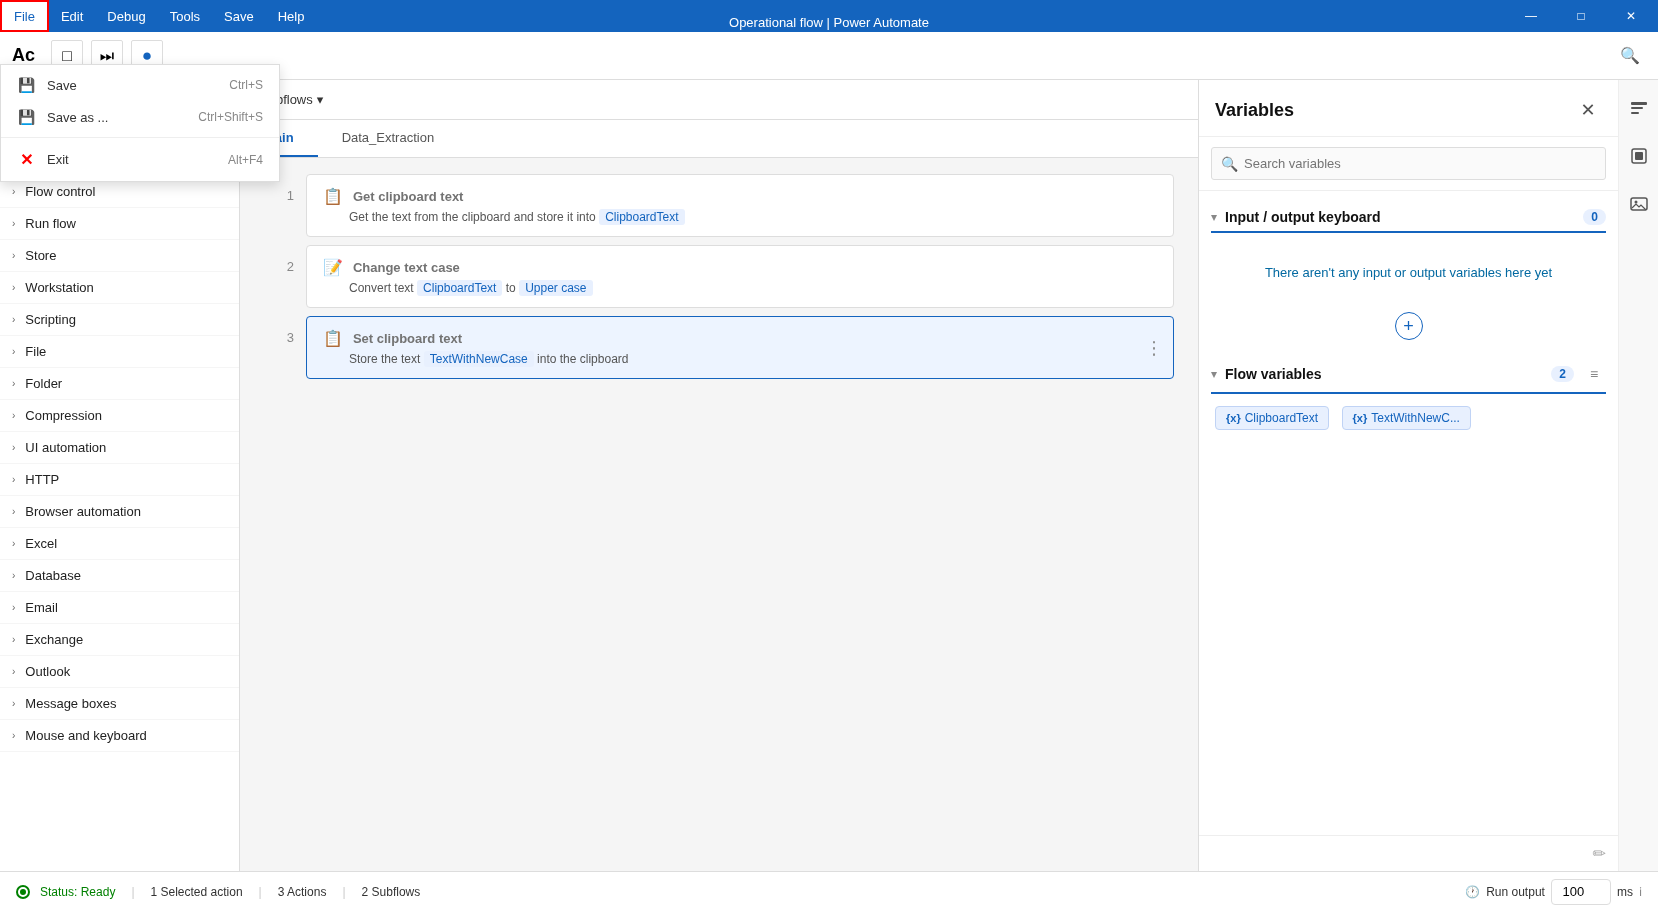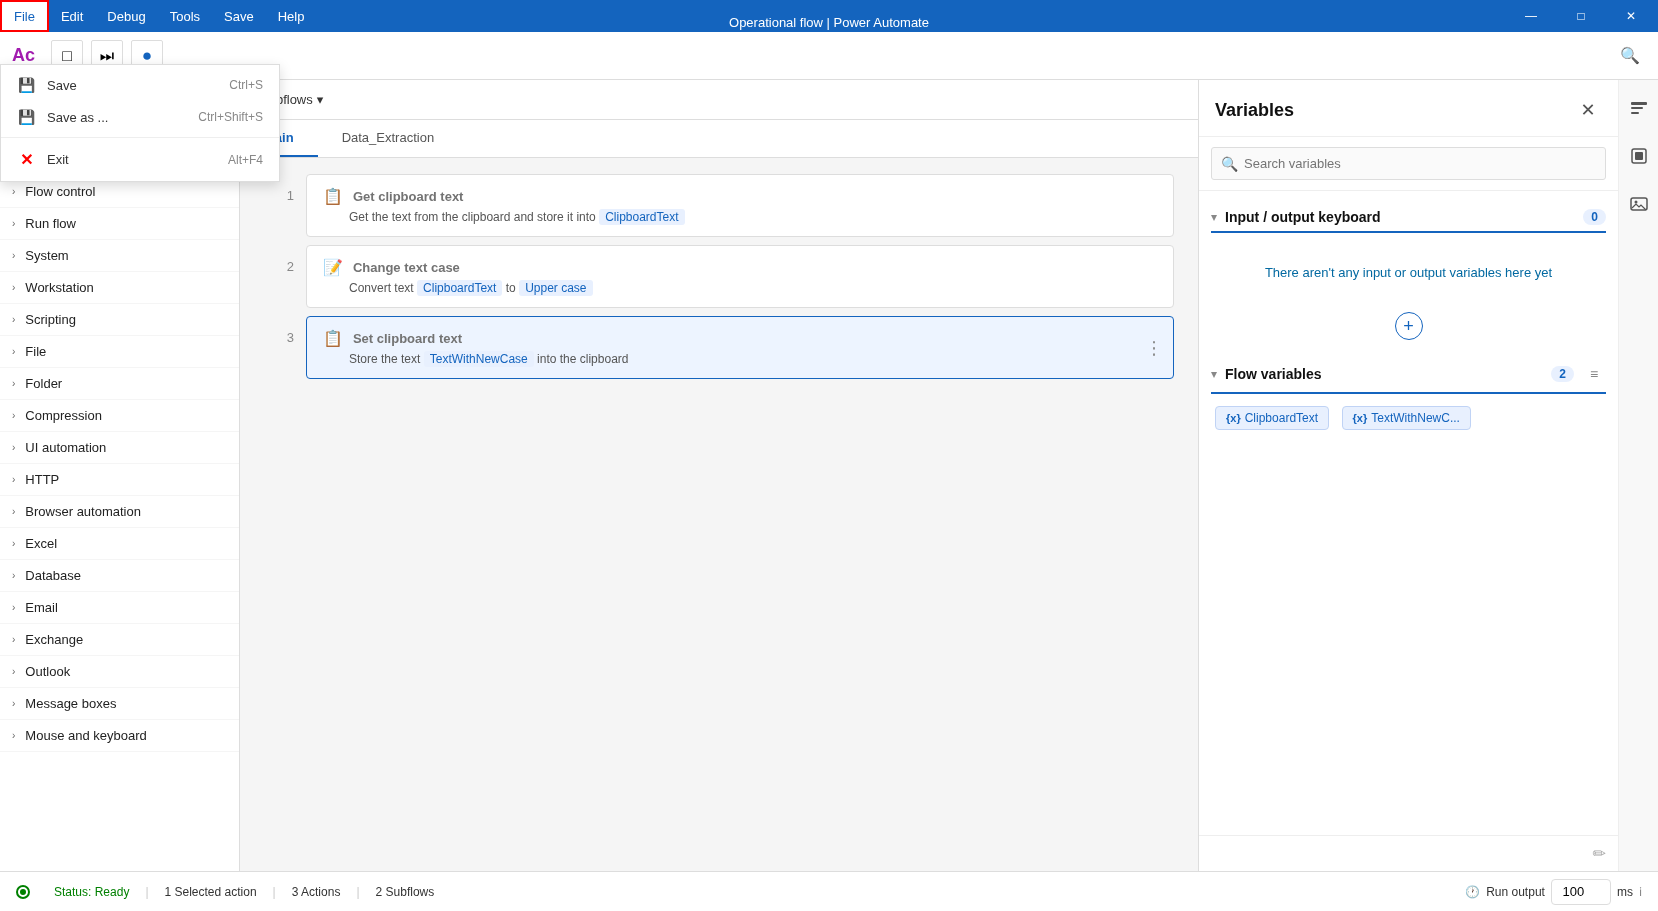--- a/index.html
+++ b/index.html
@@ -64,21 +64,21 @@
       display: flex;
       align-items: center;
       padding: 0 12px;
       gap: 8px;
       flex-shrink: 0;
       position: relative;
     }
     .app-name {
       font-size: 18px;
       font-weight: 600;
-      color: #a21caf;
+      color: #000000;
       margin-right: 8px;
     }
     .toolbar-btn {
       width: 32px;
       height: 32px;
       border: 1px solid #ddd;
       background: white;
       cursor: pointer;
       display: flex;
       align-items: center;
@@ -457,21 +457,21 @@
       align-items: center;
       padding: 0 16px;
       font-size: 12px;
       color: #333;
       gap: 16px;
       flex-shrink: 0;
     }
     .status-ready {
       display: flex;
       align-items: center;
-      gap: 24px;
+      gap: 10px;
       color: green;
     }
     .status-ready .dot {
       width: 14px;
       height: 14px;
       border-radius: 50%;
       border: 2px solid green;
       display: flex;
       align-items: center;
       justify-content: center;
@@ -582,21 +582,21 @@
       <div class="sidebar-section">
         <span class="chevron">›</span>
         <span>Flow control</span>
       </div>
       <div class="sidebar-section">
         <span class="chevron">›</span>
         <span>Run flow</span>
       </div>
       <div class="sidebar-section">
         <span class="chevron">›</span>
-        <span>System</span>
+        <span>Store</span>
       </div>
       <div class="sidebar-section">
         <span class="chevron">›</span>
         <span>Workstation</span>
       </div>
       <div class="sidebar-section">
         <span class="chevron">›</span>
         <span>Scripting</span>
       </div>
       <div class="sidebar-section">

